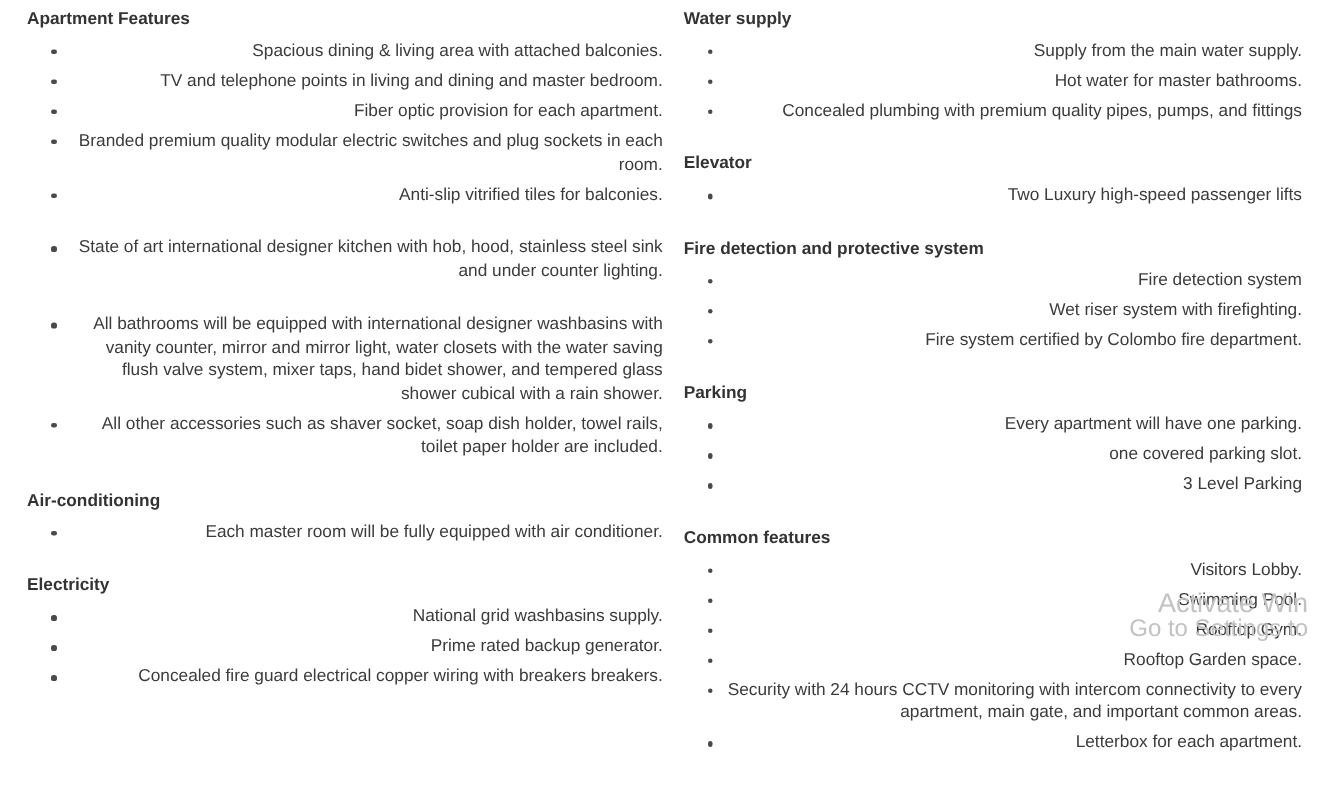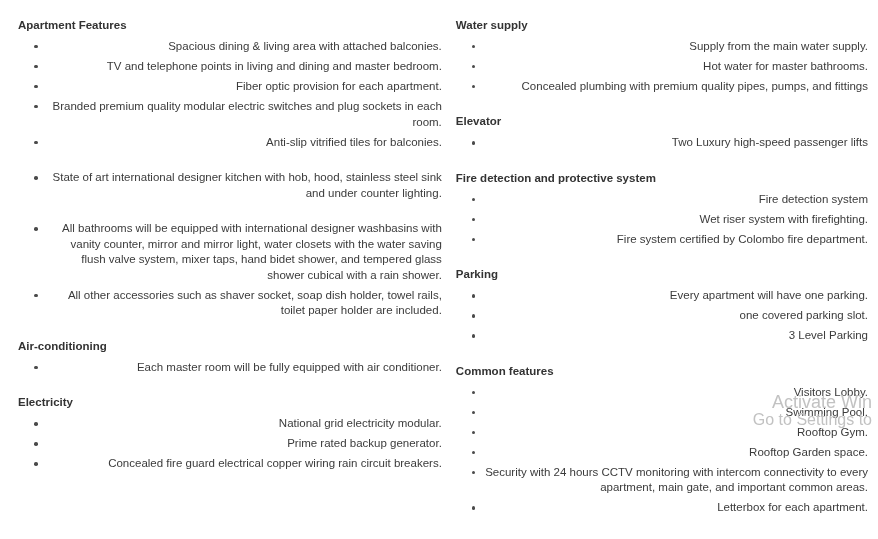--- a/index.html
+++ b/index.html
@@ -13,21 +13,21 @@
     font-family: "Liberation Sans", sans-serif;
     color: #3b3b3b;
     overflow: hidden;
     position: relative;
   }
   .page {
     position: relative;
     width: 878px;
     height: 432px;
     box-sizing: border-box;
-    padding: 18px 10px 0 18px;
+    padding: 6px 10px 0 18px;
   }
   .columns {
     display: flex;
     align-items: flex-start;
     gap: 0px;
   }
   .col {
     box-sizing: border-box;
   }
   .col-left {
@@ -132,23 +132,23 @@
       <div class="section gap-lg">
         <div class="section-heading">Air-conditioning</div>
         <ul class="items">
           <li>Each master room will be fully equipped with air conditioner.</li>
         </ul>
       </div>
 
       <div class="section">
         <div class="section-heading">Electricity</div>
         <ul class="items">
-          <li>National grid electricity modular.</li>
+          <li>National grid washbasins supply.</li>
           <li>Prime rated backup generator.</li>
-          <li>Concealed fire guard electrical copper wiring rain circuit breakers.</li>
+          <li>Concealed fire guard electrical copper wiring with breakers breakers.</li>
         </ul>
       </div>
 
     </div>
 
     <div class="col col-right">
 
       <div class="section gap-lg">
         <div class="section-heading">Water supply</div>
         <ul class="items">

